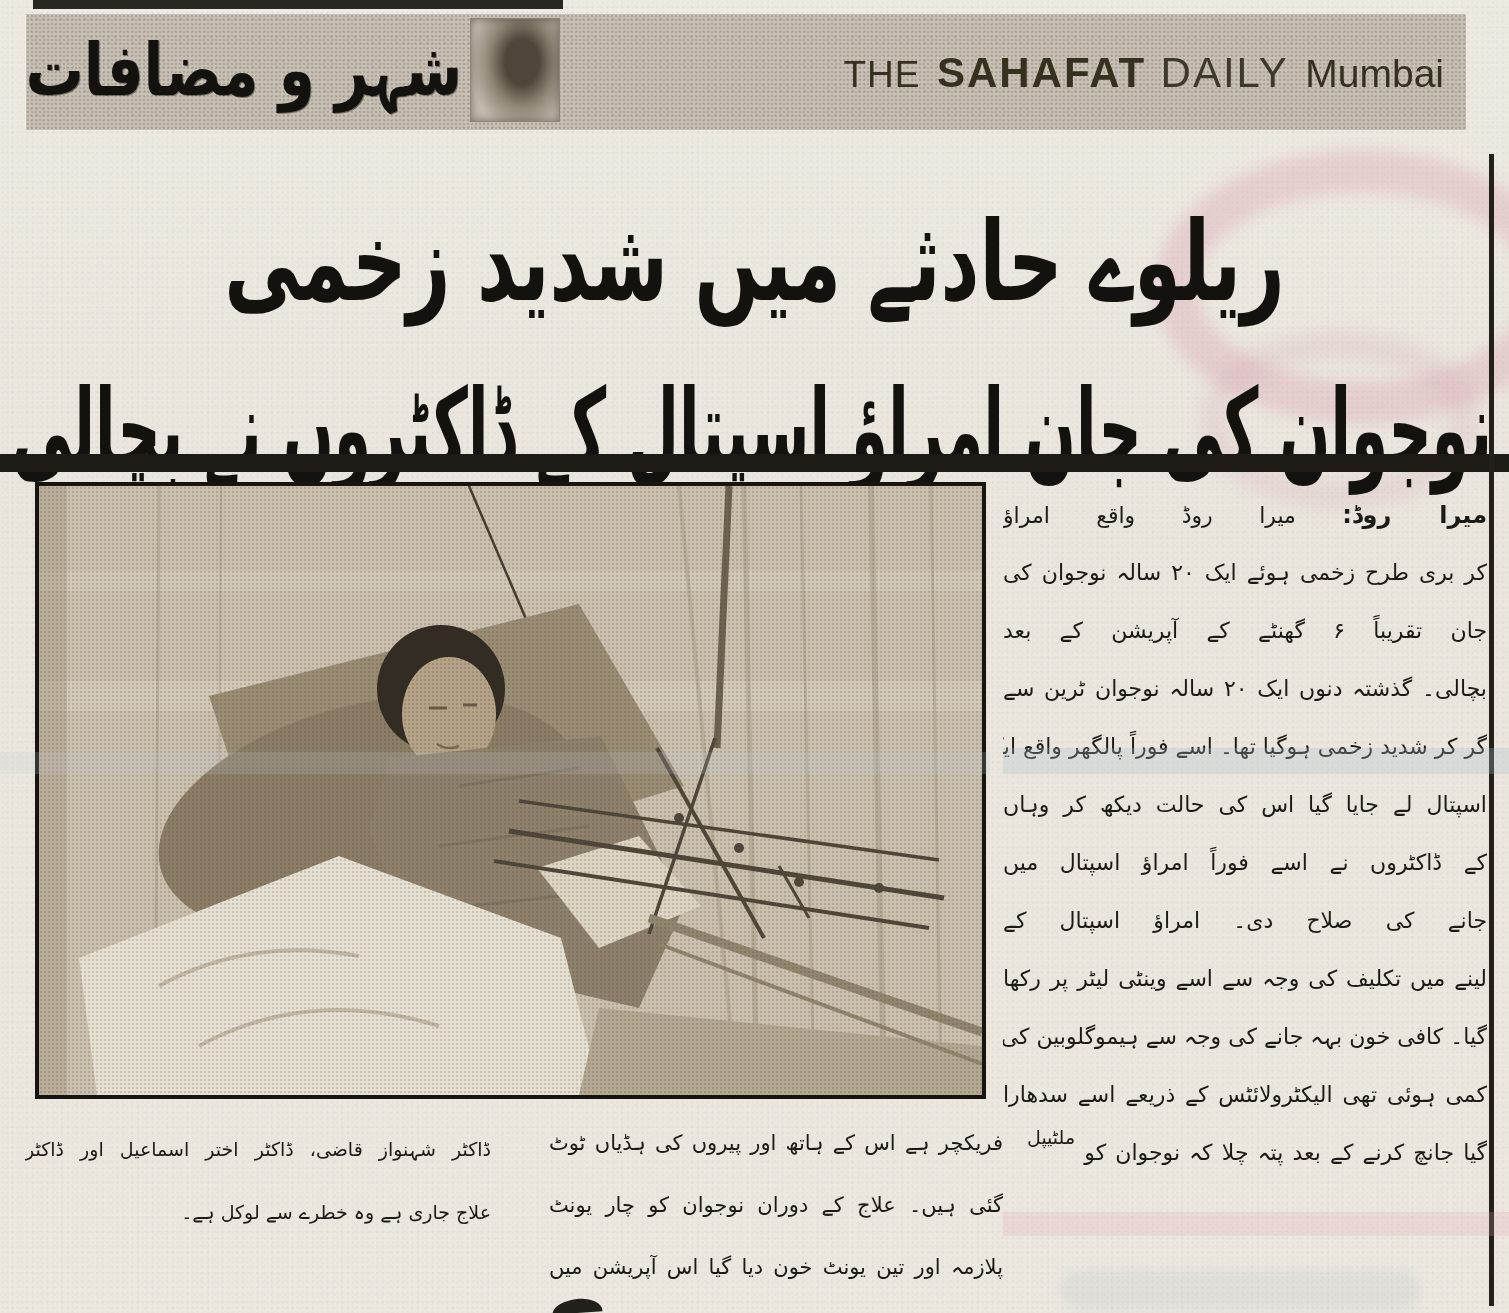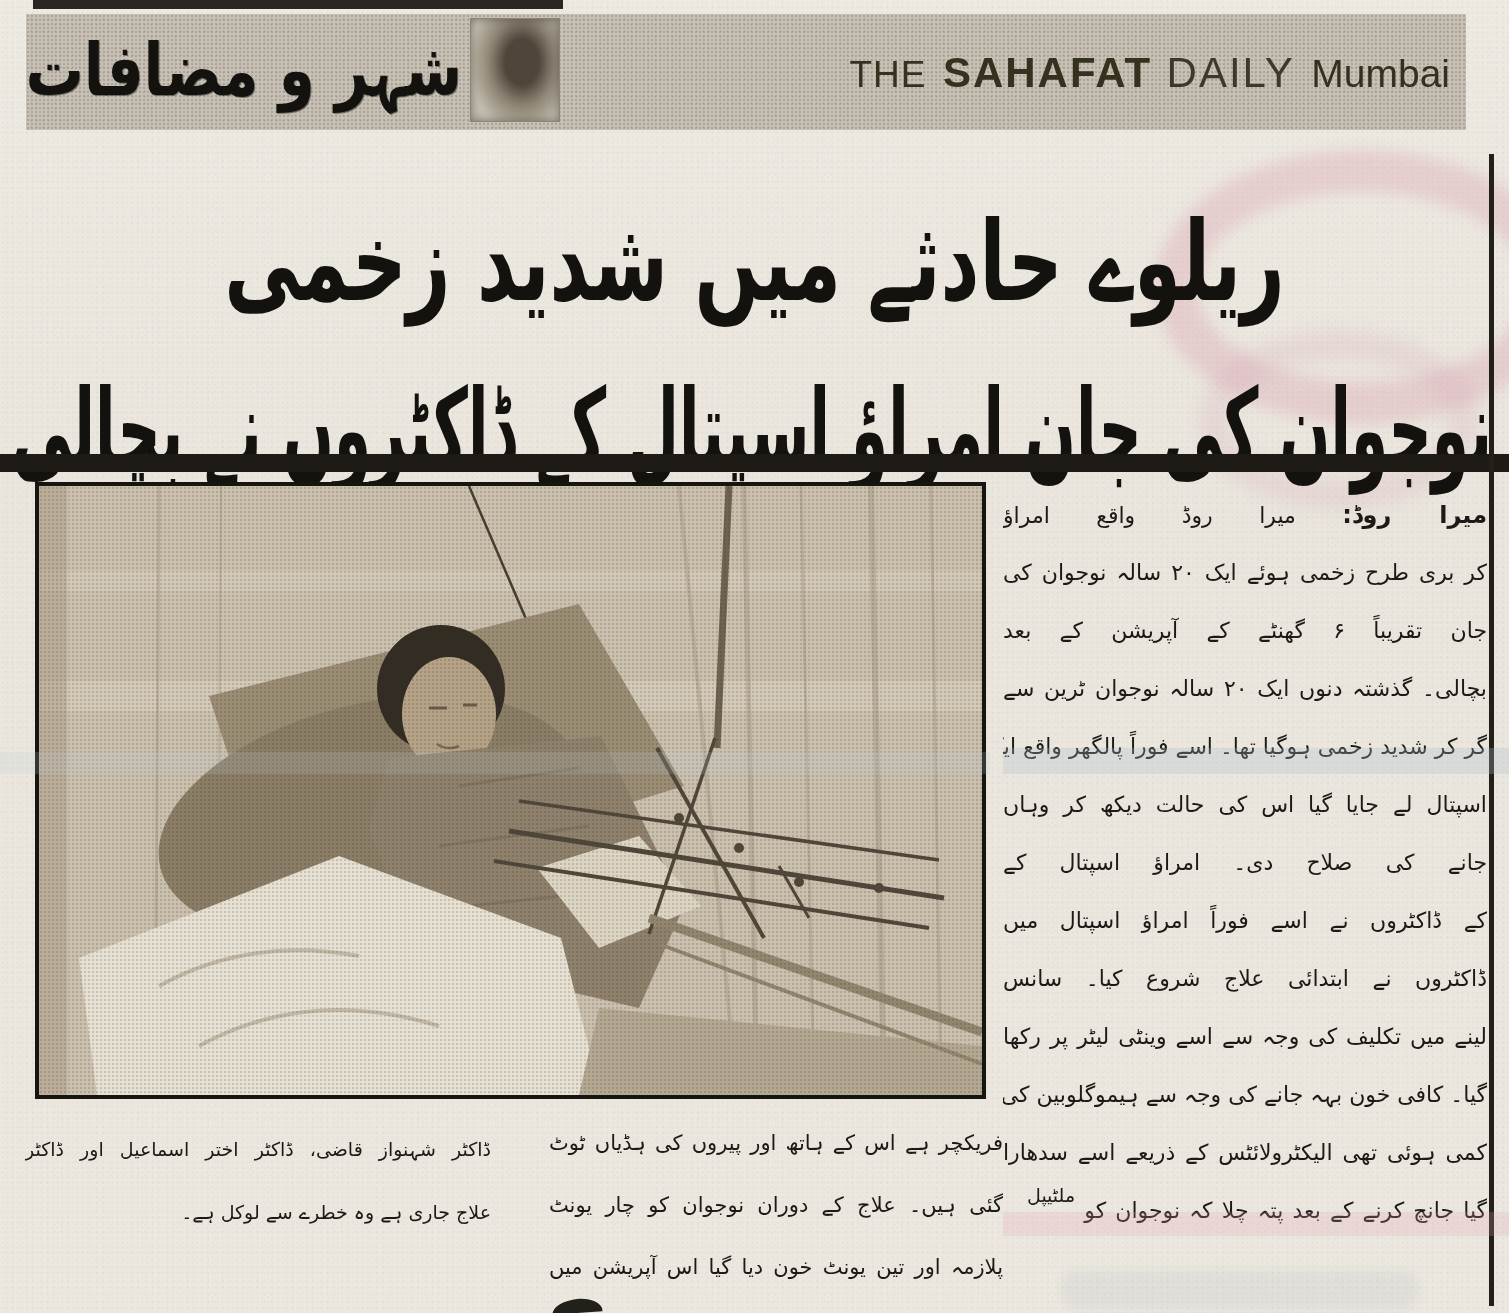--- a/index.html
+++ b/index.html
@@ -29,21 +29,21 @@
     text-shadow:1px 1px 0 rgba(20,18,14,0.45);white-space:nowrap;
   }
   .mast-logo{
     position:absolute;left:444px;top:4px;width:88px;height:102px;
     background:radial-gradient(60% 70% at 58% 42%, #4e463a 0%, #4e463a 32%, #8d8574 62%, #c0baa c 100%),
                linear-gradient(#cfc9bd,#a9a294);
     background:radial-gradient(60% 70% at 58% 42%, #4e463a 0%, #4e463a 32%, #8d8574 62%, #c3bdb0 100%);
     border:1px solid #8a8376;box-shadow:inset 0 0 10px rgba(40,35,28,0.5);
   }
   .brand{
-    position:absolute;right:16px;top:0;height:116px;line-height:118px;white-space:nowrap;
+    position:absolute;right:22px;top:0;height:116px;line-height:118px;white-space:nowrap;
     font-family:"Liberation Sans","DejaVu Sans",sans-serif;color:#35311f;
   }
   .brand .b-the{font-size:37px;font-weight:400;letter-spacing:1px;}
   .brand .b-name{font-size:42px;font-weight:800;letter-spacing:2px;margin:0 10px 0 12px;}
   .brand .b-daily{font-size:42px;font-weight:400;letter-spacing:2px;color:#3c382a;}
   .brand .b-city{font-size:39px;font-weight:400;margin-left:12px;color:#34301f;}
   
   .headline1{
     left:0;top:168px;width:1509px;height:130px;line-height:130px;text-align:center;
     direction:rtl;font-weight:700;font-size:76px;color:#14120e;white-space:nowrap;
@@ -168,23 +168,22 @@
     <div class="halftone"></div>
   </div>
 
   <div class="abs ucol col-right">
     <div class="uline"><span class="bold">میرا روڈ:</span> <span>میرا روڈ واقع امراؤ</span></div>
     <div class="uline">کر بری طرح زخمی ہوئے ایک ۲۰ سالہ نوجوان کی</div>
     <div class="uline">جان تقریباً ۶ گھنٹے کے آپریشن کے بعد</div>
     <div class="uline">بچالی۔ گذشتہ دنوں ایک ۲۰ سالہ نوجوان ٹرین سے</div>
     <div class="uline">گر کر شدید زخمی ہوگیا تھا۔ اسے فوراً پالگھر واقع ایک</div>
     <div class="uline">اسپتال لے جایا گیا اس کی حالت دیکھ کر وہاں</div>
+    <div class="uline">کے ڈاکٹروں نے اسے فوراً امراؤ اسپتال میں</div>
     <div class="uline">جانے کی صلاح دی۔ امراؤ اسپتال کے</div>
-    <div class="uline">کے ڈاکٹروں نے اسے فوراً امراؤ اسپتال میں</div>
-    <div class="uline">ڈاکٹروں نے ابتدائی علاج شروع کیا۔ سانس</div>
     <div class="uline">لینے میں تکلیف کی وجہ سے اسے وینٹی لیٹر پر رکھا</div>
     <div class="uline">گیا۔ کافی خون بہہ جانے کی وجہ سے ہیموگلوبین کی</div>
     <div class="uline">کمی ہوئی تھی الیکٹرولائٹس کے ذریعے اسے سدھارا</div>
     <div class="uline"><span>گیا جانچ کرنے کے بعد پتہ چلا کہ نوجوان کو</span> <span class="raised">ملٹیپل</span></div>
   </div>
 
   <div class="abs ucol col-bl">
     <div class="uline">ڈاکٹر شہنواز قاضی، ڈاکٹر اختر اسماعیل اور ڈاکٹر</div>
     <div class="uline align-right-last">علاج جاری ہے وہ خطرے سے لوکل ہے۔</div>
   </div>

